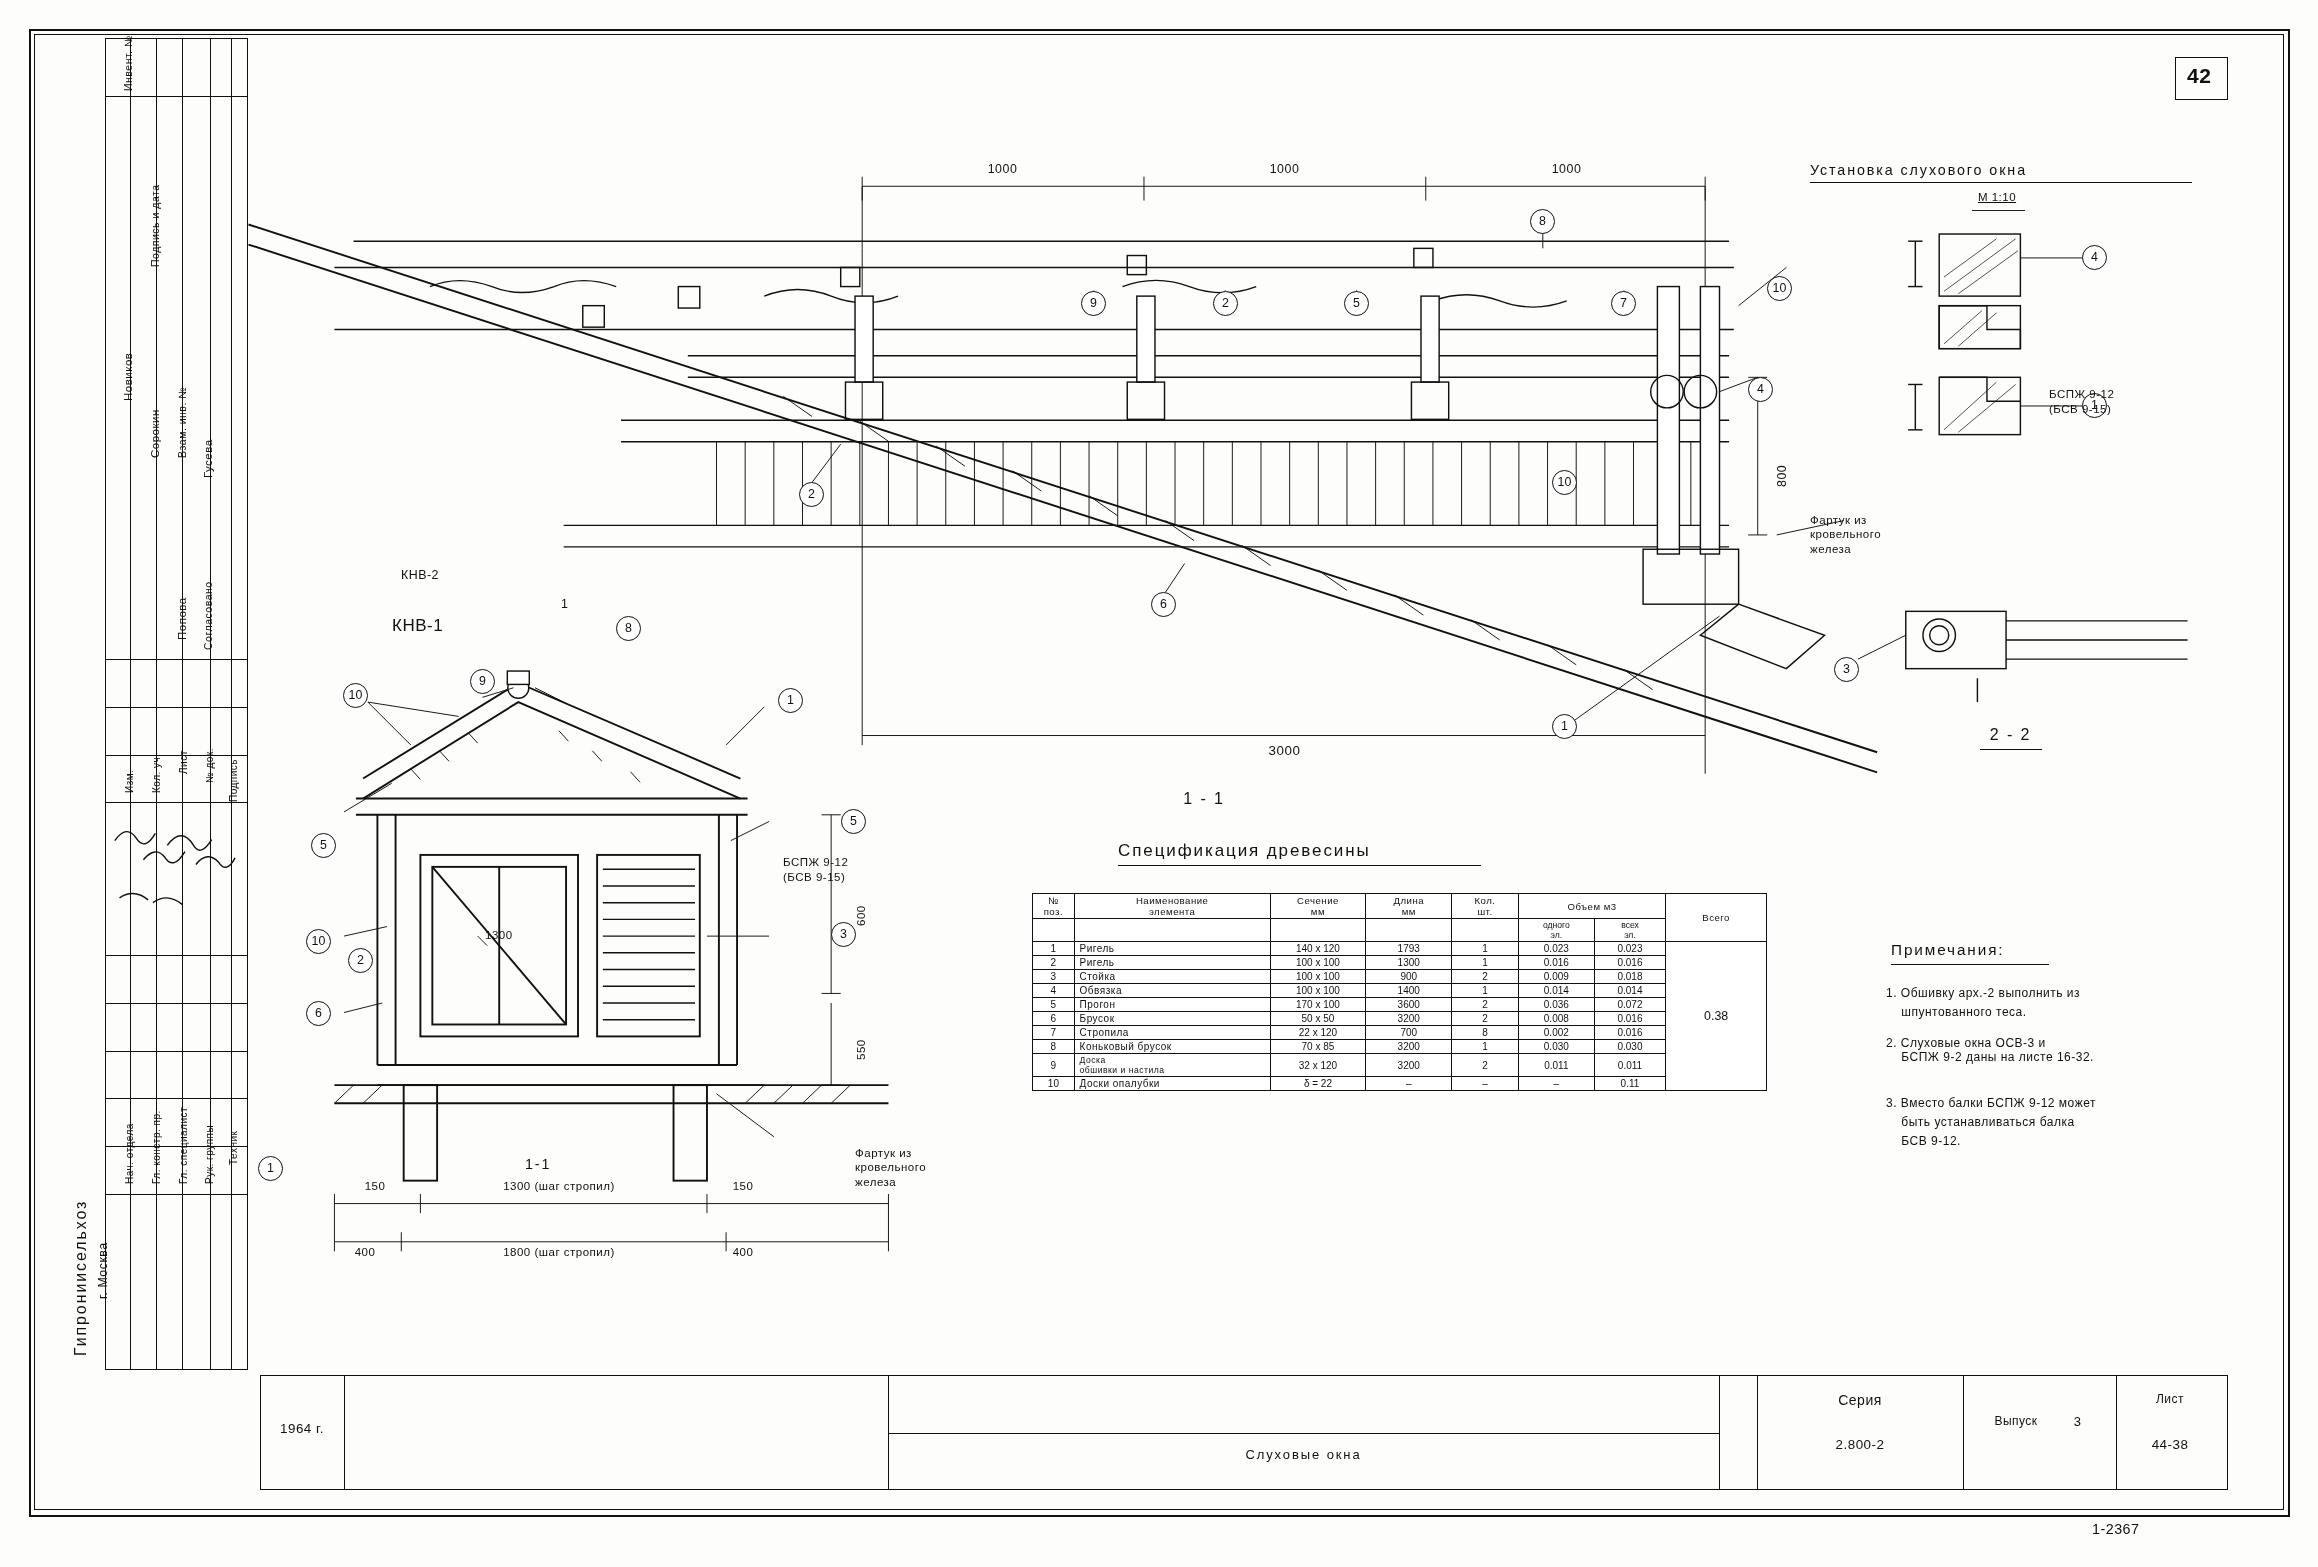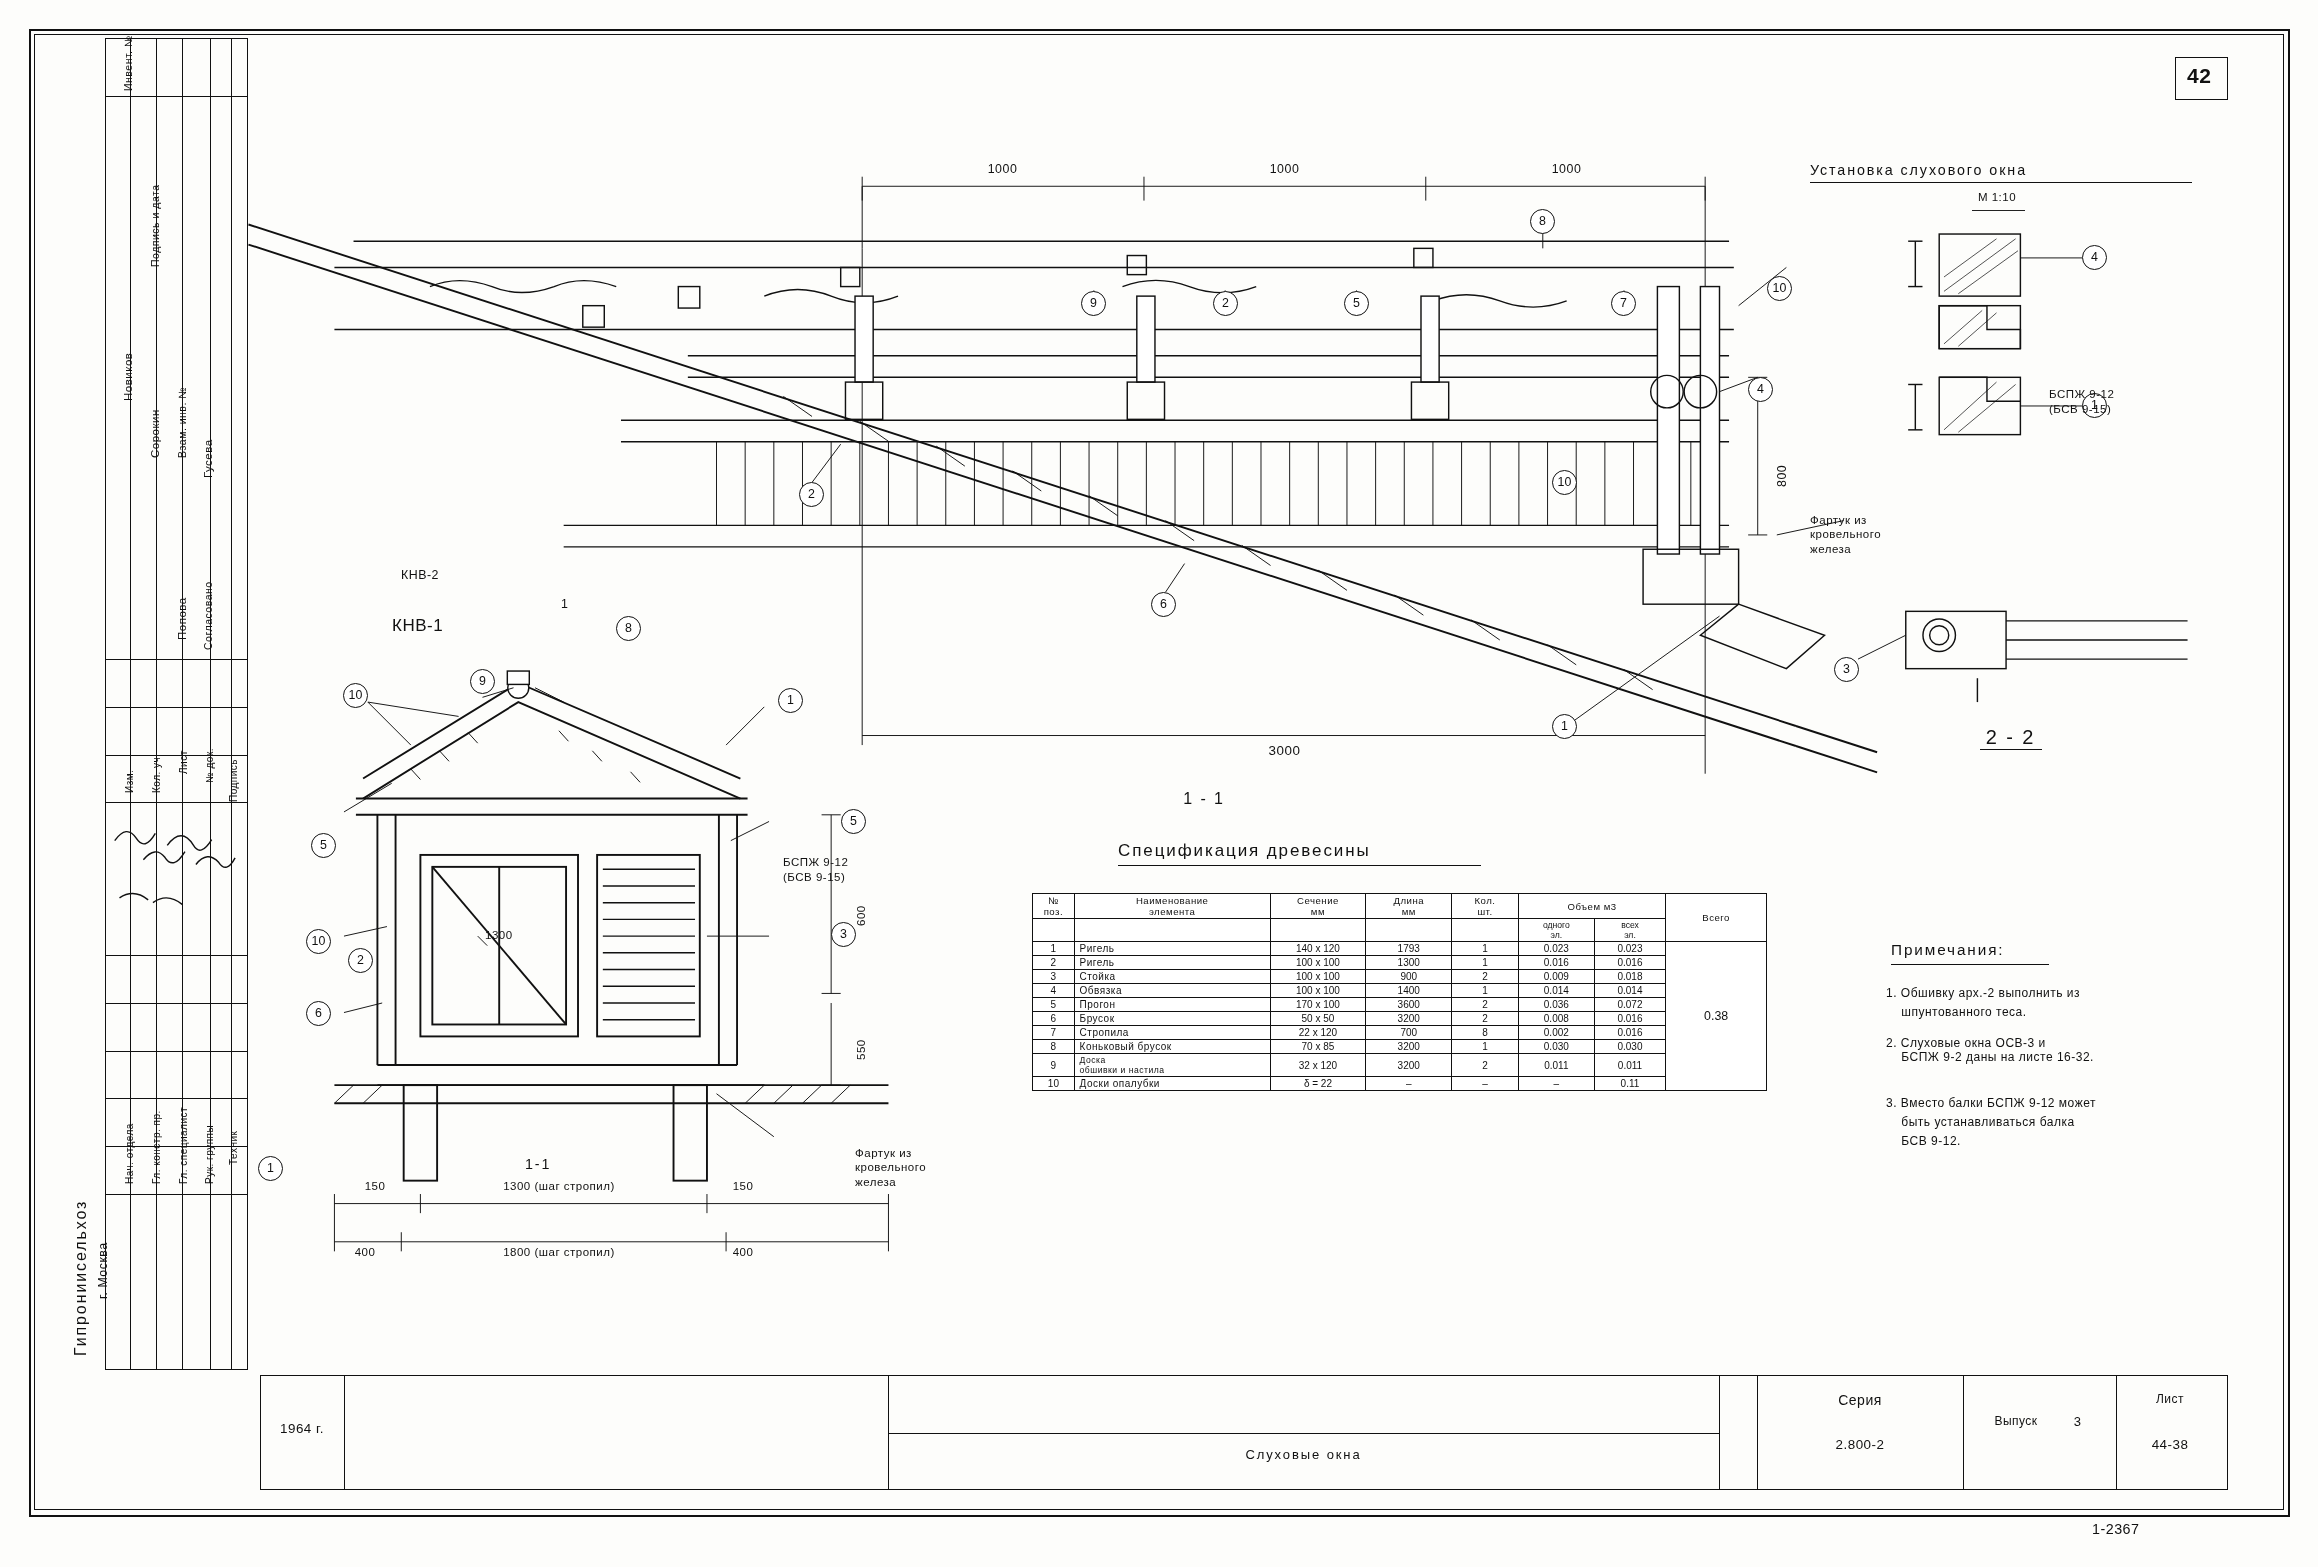--- a/index.html
+++ b/index.html
@@ -388,21 +388,21 @@
   <div class="cnum" style="left:841px;top:809px;">5</div>
   <div class="cnum" style="left:831px;top:922px;">3</div>
   <div class="cnum" style="left:311px;top:833px;">5</div>
   <div class="cnum" style="left:306px;top:929px;">10</div>
   <div class="cnum" style="left:306px;top:1001px;">6</div>
   <div class="cnum" style="left:258px;top:1156px;">1</div>
   <div class="cnum" style="left:348px;top:948px;">2</div>
 
   <div class="t sp" style="left:1810px;top:162px;font-size:14.3px;">Установка слухового окна</div>
   <div class="ln hl" style="left:1810px;top:182px;width:382px;"></div>
-  <div class="t ctr" style="left:1949px;top:191px;width:96px;font-size:11.5px;">М 1:10</div>
+  <div class="t ctr" style="left:1949px;top:191px;width:96px;font-size:11.5px;text-decoration:underline;">М 1:10</div>
   <div class="ln hl thin" style="left:1972px;top:210px;width:53px;height:1px;"></div>
 
   <svg width="2319" height="1568" viewBox="0 0 4855 3283">
 
     <g stroke="#111" stroke-width="3" fill="none">
       <rect x="4060" y="490" width="170" height="130"></rect>
       <rect x="4060" y="640" width="170" height="90"></rect>
       <line x1="4010" y1="505" x2="4010" y2="600"></line>
       <line x1="3995" y1="505" x2="4025" y2="505"></line>
       <line x1="3995" y1="600" x2="4025" y2="600"></line>
@@ -440,21 +440,21 @@
       <line x1="3990" y1="1330" x2="3890" y2="1380"></line>
     </g>
   </svg>
 
   <div class="cnum" style="left:2082px;top:245px;">4</div>
   <div class="cnum" style="left:2082px;top:393px;">1</div>
   <div class="cnum" style="left:1834px;top:657px;">3</div>
 
   <div class="t" style="left:2049px;top:387px;font-size:11.5px;line-height:15.3px;">БСПЖ 9-12
 (БСВ 9-15)</div>
-  <div class="t sp ctr" style="left:1958px;top:726px;width:105px;font-size:20px;">2 - 2</div>
+  <div class="t sp ctr" style="left:1958px;top:726px;width:105px;font-size:16px;">2 - 2</div>
   <div class="ln hl" style="left:1980px;top:749px;width:62px;"></div>
 
   <div class="t sp" style="left:1118px;top:841px;font-size:17px;">Спецификация древесины</div>
   <div class="ln hl" style="left:1118px;top:865px;width:363px;"></div>
 
   <table class="spec" style="left:1032px;top:893px;width:735px;">
     <tbody>
         <tr>
       <th style="width:37px;white-space:pre-line;">№
 поз.</th>

